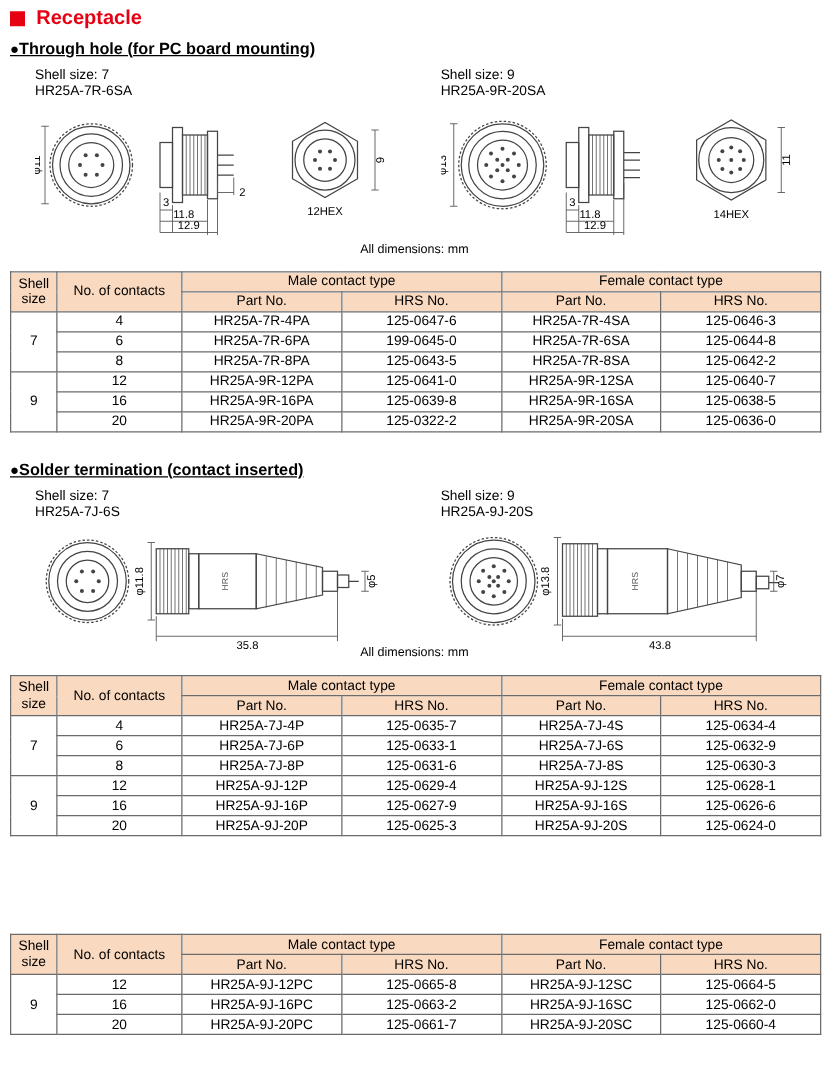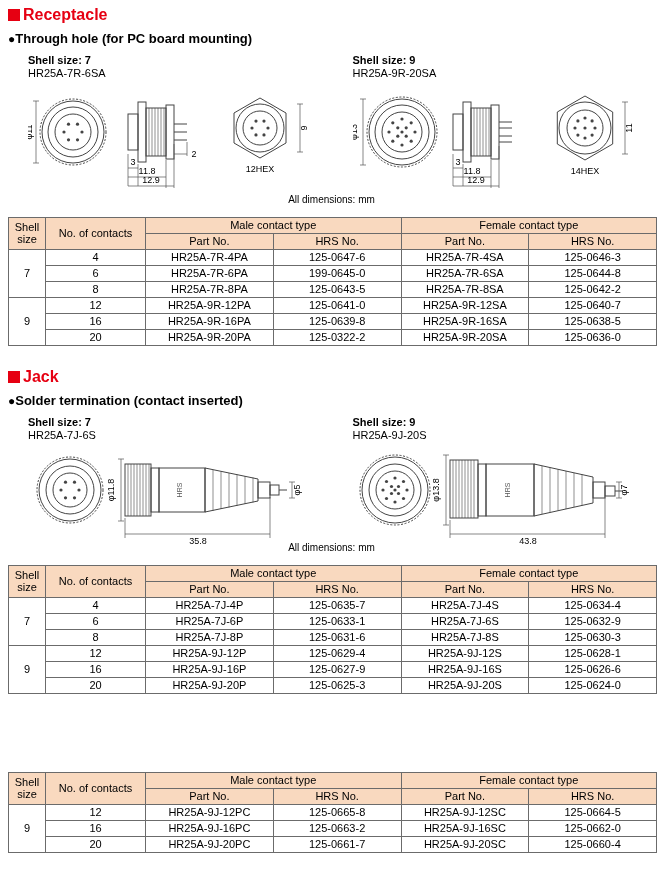--- a/index.html
+++ b/index.html
@@ -9,29 +9,29 @@
     --drawing-line:#444444;
   }
   *{margin:0;padding:0;box-sizing:border-box;}
   html,body{background:#fff;}
   body{
     width:665px;height:870px;overflow:hidden;
     font-family:"Liberation Sans",sans-serif;color:#000;
   }
   .page{padding:6px 8px 0;}
   h2.sec-title{
-    display:flex;align-items:center;gap:3px;
+    display:flex;align-items:center;gap:9px;
     font-size:16px;font-weight:bold;color:var(--accent-red);line-height:1.1;
   }
   .sq{width:12px;height:12px;background:var(--accent-red);flex:none;}
-  h3.sub{font-size:13px;font-weight:bold;margin-top:7px;}
+  h3.sub{font-size:13px;font-weight:bold;margin-top:7px;text-decoration:underline;}
   .sub .bullet{font-size:12px;}
   .draw-row{display:flex;margin-top:8px;}
   figure{width:50%;padding-left:20px;}
-  .shell-label{font-size:11px;font-weight:bold;line-height:1.2;}
+  .shell-label{font-size:11px;font-weight:normal;line-height:1.2;}
   .part-label{font-size:11px;line-height:1.2;}
   svg.draw{display:block;margin-top:4px;}
   .dim-note{text-align:center;font-size:10px;margin-top:-4px;padding-right:2px;}
   table.spec{width:100%;border-collapse:collapse;table-layout:fixed;margin-top:12px;font-size:11px;}
   .spec th,.spec td{
     border:1px solid var(--table-border);
     text-align:center;padding:0 2px;height:16px;line-height:1.15;
     overflow:hidden;white-space:normal;
   }
   .spec th{background:var(--table-header-bg);font-weight:normal;}
@@ -251,24 +251,20 @@
             <td>HR25A-9R-20PA</td>
             <td>125-0322-2</td>
             <td>HR25A-9R-20SA</td>
             <td>125-0636-0</td>
           </tr>
         </tbody>
       </table>
   </section>
 
   <section class="jack-sec">
-    <h2 class="sec-title">
-      <span class="sq"></span>
-      <span>Jack</span>
-    </h2>
     <h3 class="sub">
       <span class="bullet">●</span><span>Solder termination (contact inserted)</span>
     </h3>
 
     <div class="draw-row">
       <figure>
         <figcaption>
           <div class="shell-label">Shell size: 7</div>
           <div class="part-label">HR25A-7J-6S</div>
         </figcaption>

